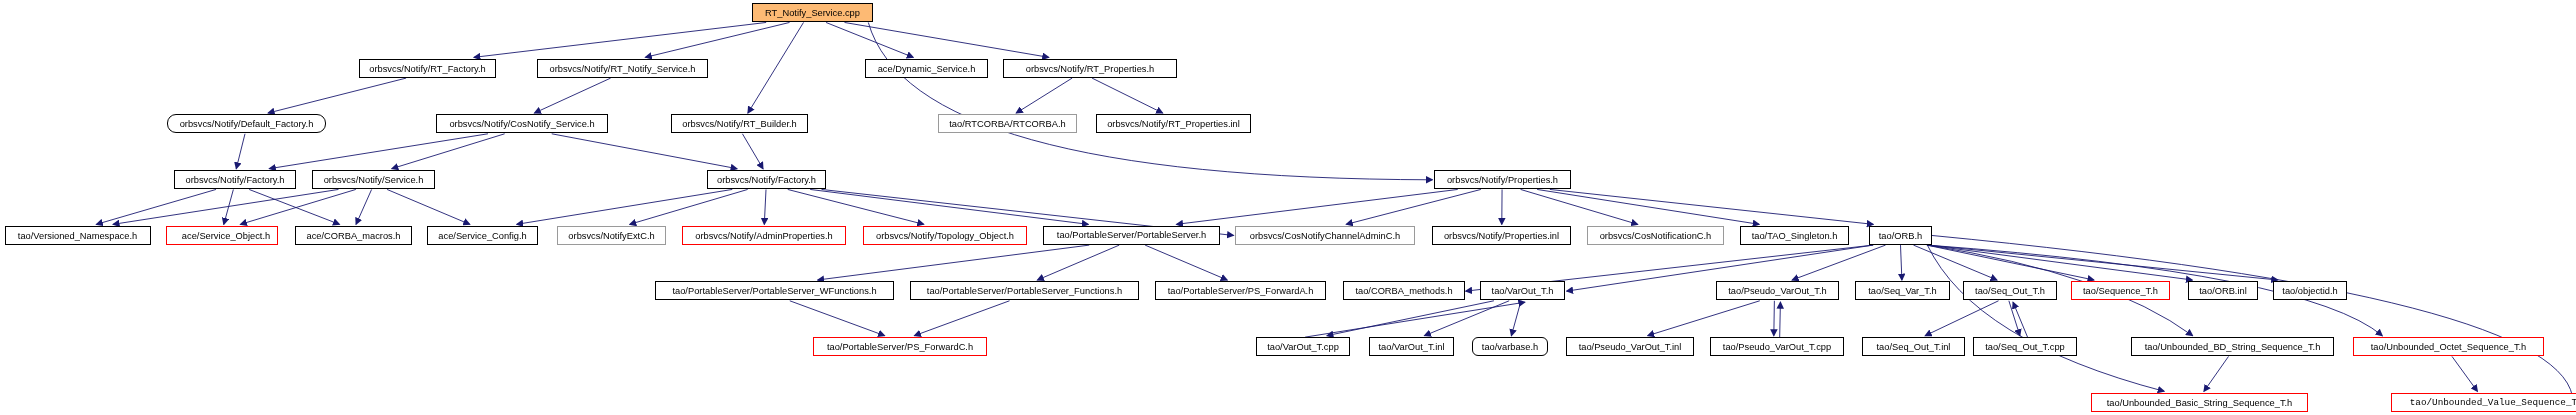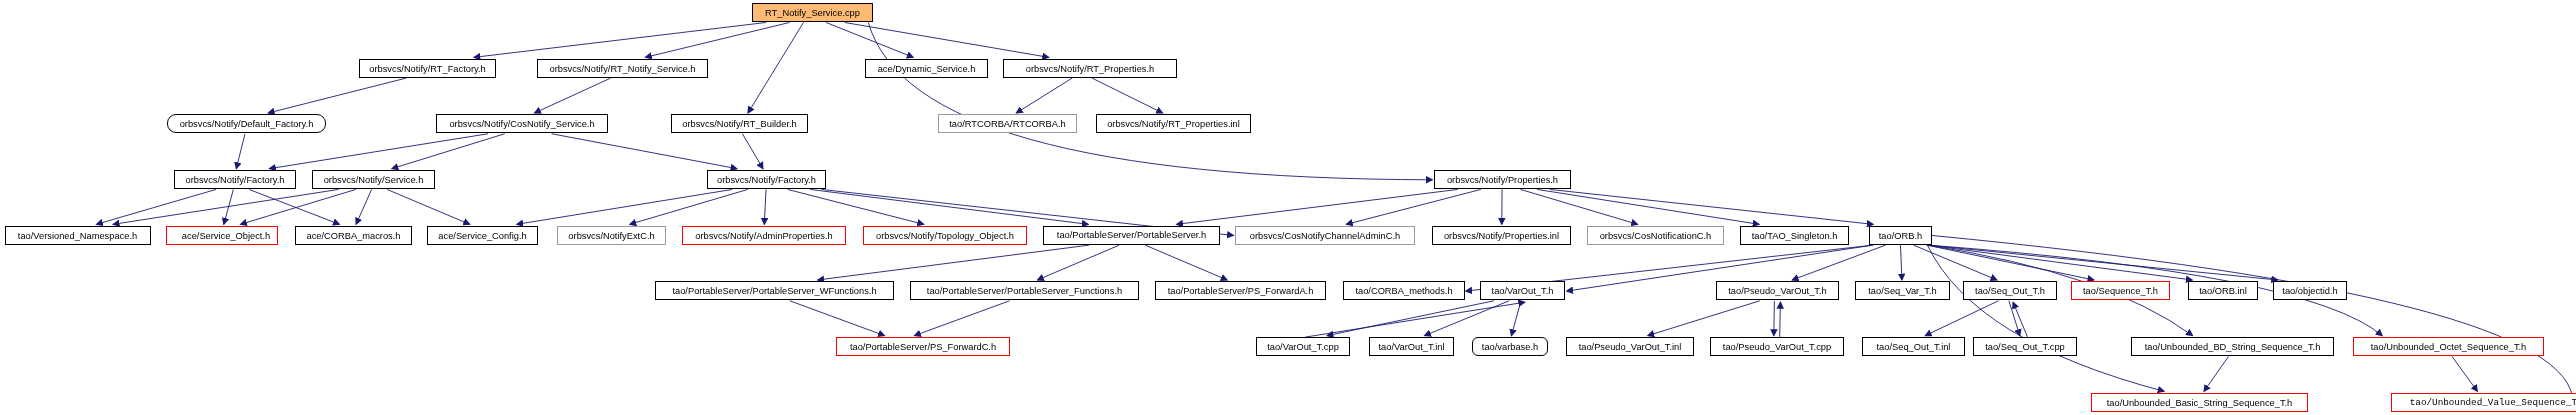--- a/index.html
+++ b/index.html
@@ -123,21 +123,21 @@
       <div class="node" style="left: 910px; top: 281px; width: 229px;">tao/PortableServer/PortableServer_Functions.h</div>
       <div class="node" style="left: 1155px; top: 281px; width: 171px;">tao/PortableServer/PS_ForwardA.h</div>
       <div class="node" style="left: 1343px; top: 281px; width: 122px;">tao/CORBA_methods.h</div>
       <div class="node" style="left: 1480px; top: 281px; width: 85px;">tao/VarOut_T.h</div>
       <div class="node" style="left: 1716px; top: 281px; width: 123px;">tao/Pseudo_VarOut_T.h</div>
       <div class="node" style="left: 1855px; top: 281px; width: 95px;">tao/Seq_Var_T.h</div>
       <div class="node" style="left: 1963px; top: 281px; width: 94px;">tao/Seq_Out_T.h</div>
       <div class="node red" style="left: 2071px; top: 281px; width: 99px;">tao/Sequence_T.h</div>
       <div class="node" style="left: 2188px; top: 281px; width: 70px;">tao/ORB.inl</div>
       <div class="node" style="left: 2273px; top: 281px; width: 74px;">tao/objectid.h</div>
-      <div class="node red" style="left: 813px; top: 337px; width: 174px; margin-left: 23px;">tao/PortableServer/PS_ForwardC.h</div>
+      <div class="node red" style="left: 813px; top: 337px; width: 174px;">tao/PortableServer/PS_ForwardC.h</div>
       <div class="node" style="left: 1256px; top: 337px; width: 94px;">tao/VarOut_T.cpp</div>
       <div class="node" style="left: 1369px; top: 337px; width: 85px;">tao/VarOut_T.inl</div>
       <div class="node" style="left: 1472px; top: 337px; width: 76px; border-radius: 6px;">tao/varbase.h</div>
       <div class="node" style="left: 1566px; top: 337px; width: 128px;">tao/Pseudo_VarOut_T.inl</div>
       <div class="node" style="left: 1710px; top: 337px; width: 134px;">tao/Pseudo_VarOut_T.cpp</div>
       <div class="node" style="left: 1862px; top: 337px; width: 103px;">tao/Seq_Out_T.inl</div>
       <div class="node" style="left: 1973px; top: 337px; width: 104px;">tao/Seq_Out_T.cpp</div>
       <div class="node" style="left: 2131px; top: 337px; width: 203px;">tao/Unbounded_BD_String_Sequence_T.h</div>
       <div class="node red" style="left: 2353px; top: 337px; width: 191px;">tao/Unbounded_Octet_Sequence_T.h</div>
       <div class="node red" style="left: 2091px; top: 393px; width: 217px;">tao/Unbounded_Basic_String_Sequence_T.h</div>

